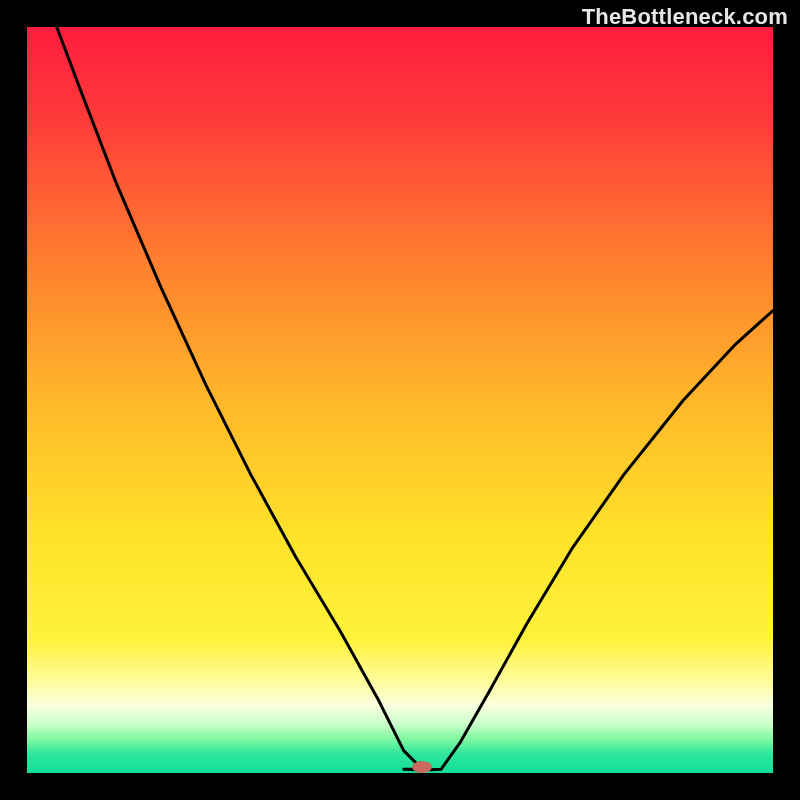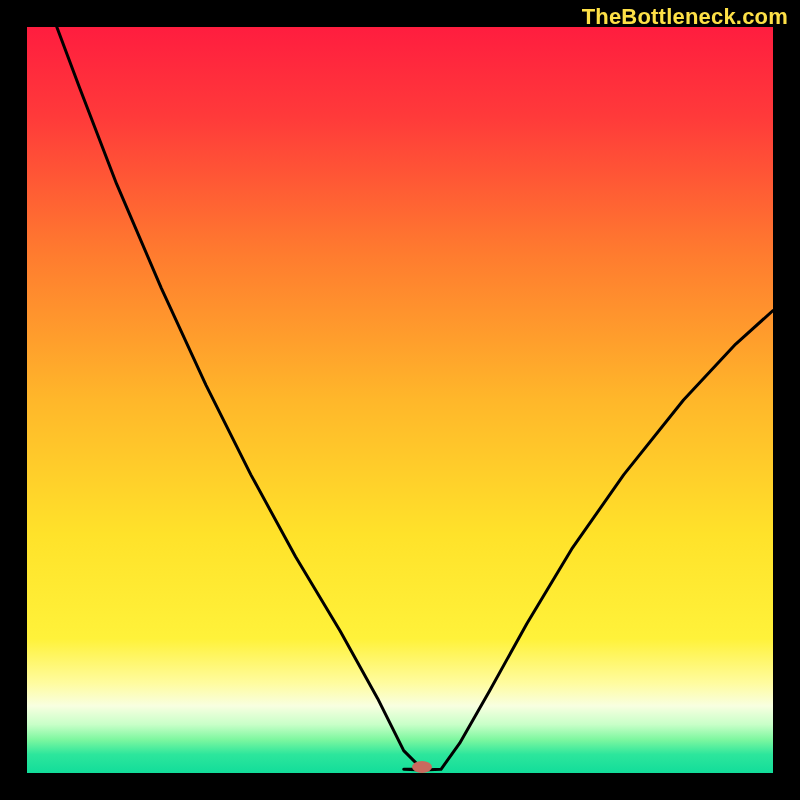--- a/index.html
+++ b/index.html
@@ -14,21 +14,21 @@
   .stage {
     position: relative;
     width: 800px;
     height: 800px;
     background: #000;
   }
   .watermark {
     position: absolute;
     top: 4px;
     right: 12px;
-    color: #fde047;
+    color: #e5e5e5;
     font-size: 22px;
     font-weight: 600;
     letter-spacing: 0.2px;
     user-select: none;
   }
   .plot-wrap {
     position: absolute;
     left: 27px;
     top: 27px;
     width: 746px;

